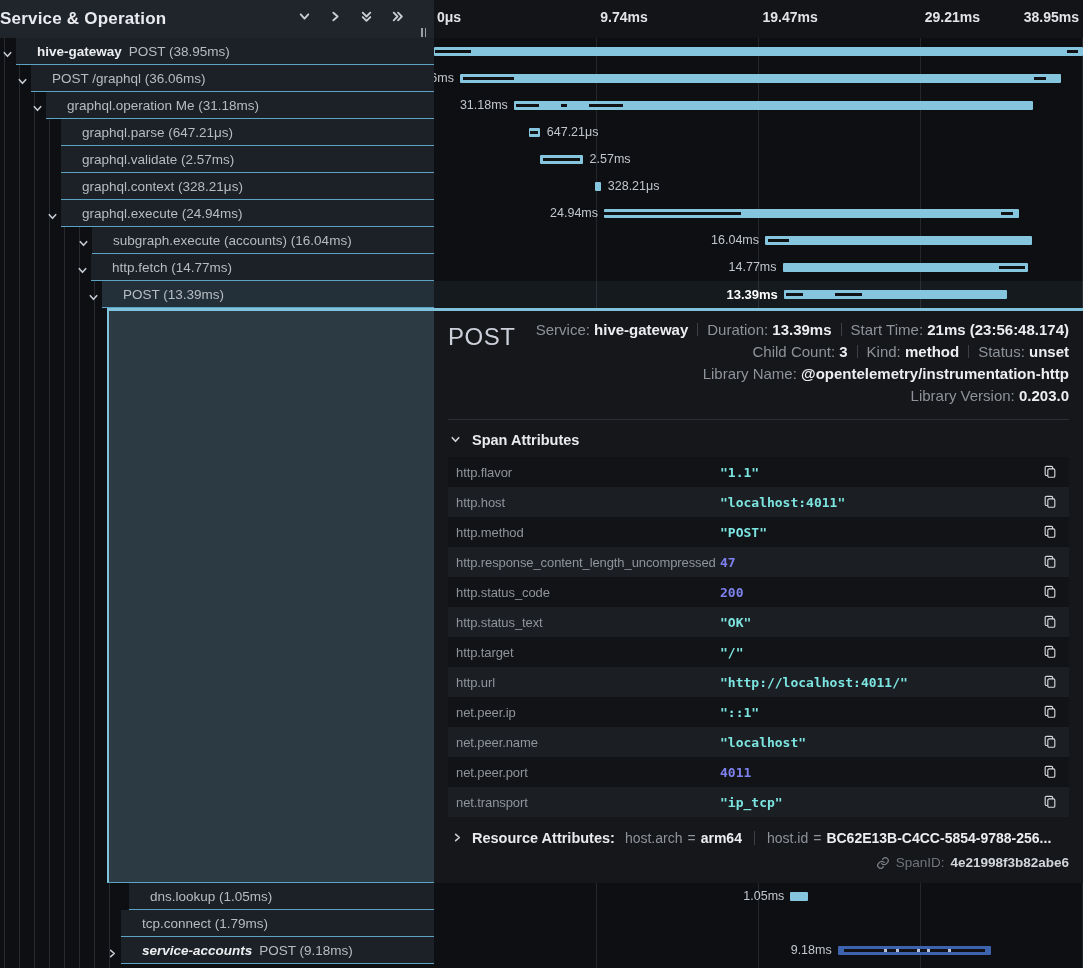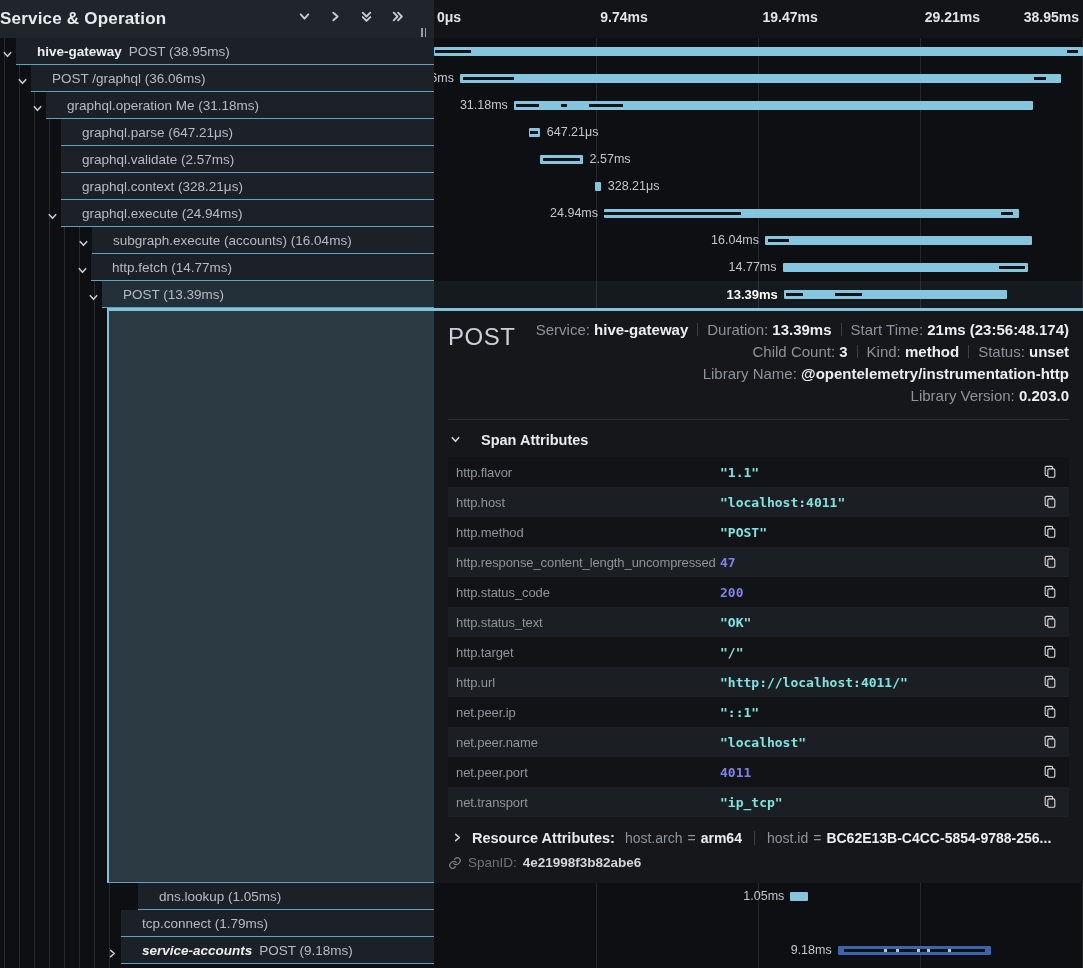--- a/index.html
+++ b/index.html
@@ -48,37 +48,37 @@
   .detail{flex:1;background:#15171b;border-top:3px solid #7fc3dc;box-sizing:border-box;
           padding:0 14px;overflow:hidden;}
   .detail-head{display:flex;justify-content:space-between;padding-top:8px;}
   .detail-title{font-size:24px;color:#cdd0da;font-weight:500;letter-spacing:.5px;padding-top:4px;}
   .overview{text-align:right;font-size:15px;line-height:22px;}
   .ov-line{white-space:nowrap;}
   .ov-label{color:#8e939a;}
   .ov-value{color:#ecedef;font-weight:700;}
   .ov-sep{display:inline-block;width:1px;height:13px;background:#3c4046;margin:0 9px;vertical-align:-1px;}
   .hdivider{height:1px;background:#2c2f35;margin-top:12px;}
-  .section-head{display:flex;align-items:flex-start;gap:20px;margin:12px 0 9px 2px;
+  .section-head{display:flex;align-items:flex-start;gap:11px;margin:12px 0 9px 2px;
                 font-size:14.5px;font-weight:700;color:#e8eaed;cursor:pointer;}
   .attr-row{height:30px;display:flex;align-items:center;padding:0 12px 0 8px;box-sizing:border-box;}
   .attr-row:nth-child(odd){background:#111316;}
   .attr-row:nth-child(even){background:#1b1e22;}
   .attr-key{flex:none;width:264px;font-size:13px;letter-spacing:-0.1px;color:#8f949b;white-space:nowrap;}
   .attr-value{flex:1;font-family:"DejaVu Sans Mono",monospace;font-size:13px;font-weight:700;white-space:nowrap;}
   .attr-value.string{color:#7ce4e1;}
   .attr-value.number{color:#7e82f0;}
   .copy-btn{flex:none;cursor:pointer;display:flex;align-items:center;}
   .resource-line{margin-top:13px;display:flex;align-items:center;font-size:14px;padding-left:4px;
                  white-space:nowrap;color:#8f949b;}
   .res-title{font-weight:700;color:#e8eaed;margin:0 10px 0 9px;font-size:14.5px;}
   .res-eq{margin:0 5px;}
   .res-val{color:#ecedef;font-weight:700;}
   .res-sep{width:1px;height:14px;background:#3c4046;margin:0 12px;}
-  .footer-line{margin-top:9px;display:flex;align-items:center;gap:6px;font-size:13.5px;}
+  .footer-line{margin-top:9px;display:flex;justify-content:flex-end;align-items:center;gap:6px;font-size:13.5px;}
   .spanid-label{color:#70757c;}
   .spanid-value{color:#d3d6da;font-weight:700;}
 </style>
 </head>
 <body>
 
 <div class="app">
   <div class="topbar">
     <div class="topbar-left">
       <span class="panel-title">Service &amp; Operation</span>
@@ -447,21 +447,21 @@
             </span>
           <span class="spanid-label">SpanID:</span>
           <span class="spanid-value">4e21998f3b82abe6</span>
         </div>
       </div>
     </div>
 
     <div id="rows-bottom">
         <div class="trace-row">
           <div class="tree-cell">
-            <div class="row-box" style="left: 138px;">
+            <div class="row-box" style="left: 129px;">
               <span class="row-text">dns.lookup (1.05ms)</span>
             </div>
           </div>
           <div class="time-cell">
             <div class="bar" style="left: 54.9%; width: 2.7%; background: rgb(133, 198, 222);"></div>
             <span class="bar-label" style="right: calc(45.1% + 6px);">1.05ms</span>
           </div>
         </div>
         <div class="trace-row">
           <div class="tree-cell">

